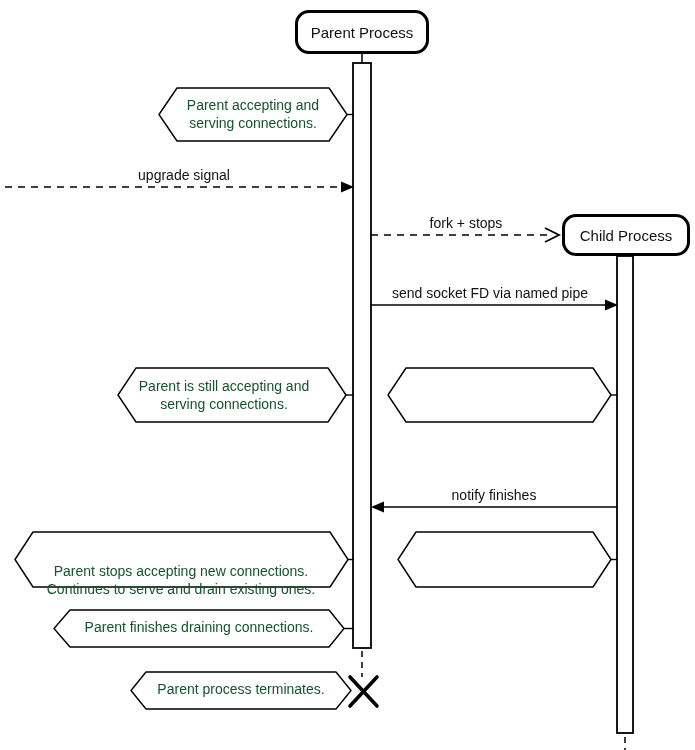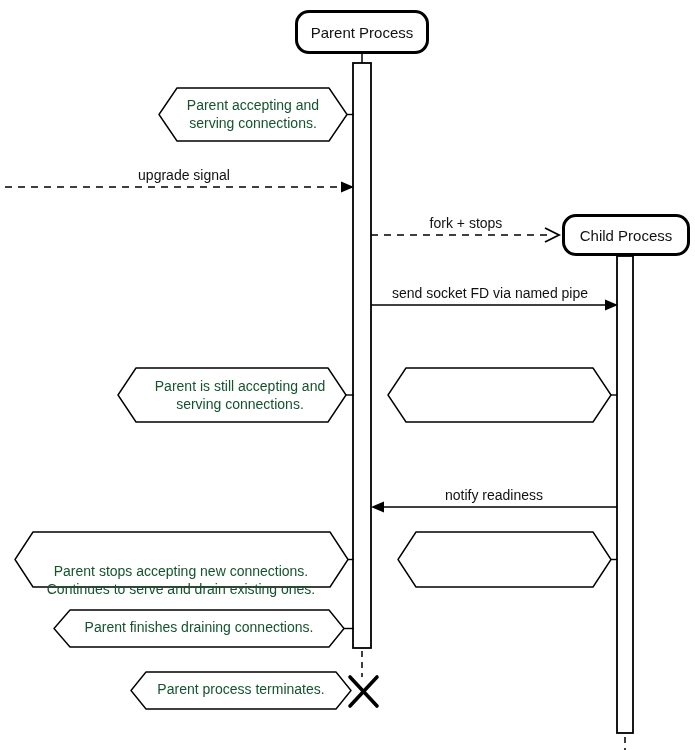--- a/index.html
+++ b/index.html
@@ -127,24 +127,24 @@
   <div class="participant-box" style="left:295px; top:10px; width:134px; height:44px;">
     <span>Parent Process</span>
   </div>
   <div class="participant-box" style="left:562px; top:214px; width:128px; height:42px;">
     <span>Child Process</span>
   </div>
 
   <div class="msg-lbl" style="left:184px; top:183px;">upgrade signal</div>
   <div class="msg-lbl" style="left:466px; top:231px;">fork + stops</div>
   <div class="msg-lbl" style="left:470px; top:301px;margin-left:20px;">send socket FD via named pipe</div>
-  <div class="msg-lbl" style="left:494px; top:503px;">notify readiness</div>
+  <div class="msg-lbl" style="left:494px; top:503px;">notify finishes</div>
 
   <div class="lbl" style="left:253px; top:114px;">Parent accepting and
 serving connections.</div>
-  <div class="lbl" style="left:240px; top:395px;">Parent is still accepting and
+  <div class="lbl" style="left:224px; top:395px;">Parent is still accepting and
 serving connections.</div>
   <div class="lbl" style="left:181px; top:559px;margin-top:21px;">Parent stops accepting new connections.
 Continues to serve and drain existing ones.</div>
   <div class="lbl" style="left:199px; top:628px;">Parent finishes draining connections.</div>
   <div class="lbl" style="left:241px; top:690px;">Parent process terminates.</div>
 
 </div>
 
 </body></html>

